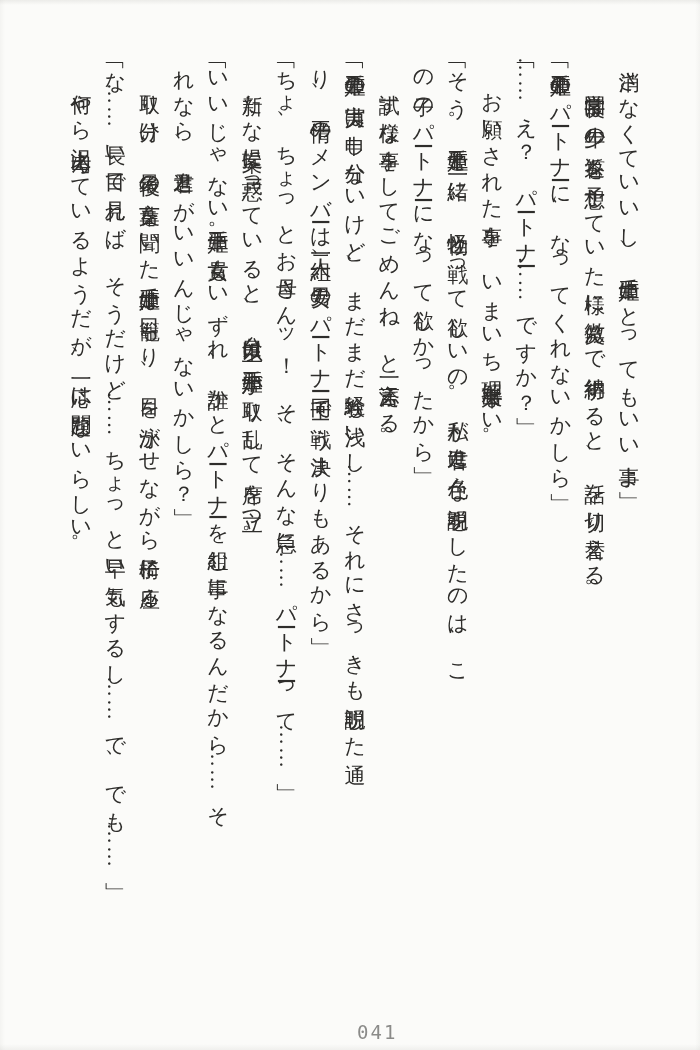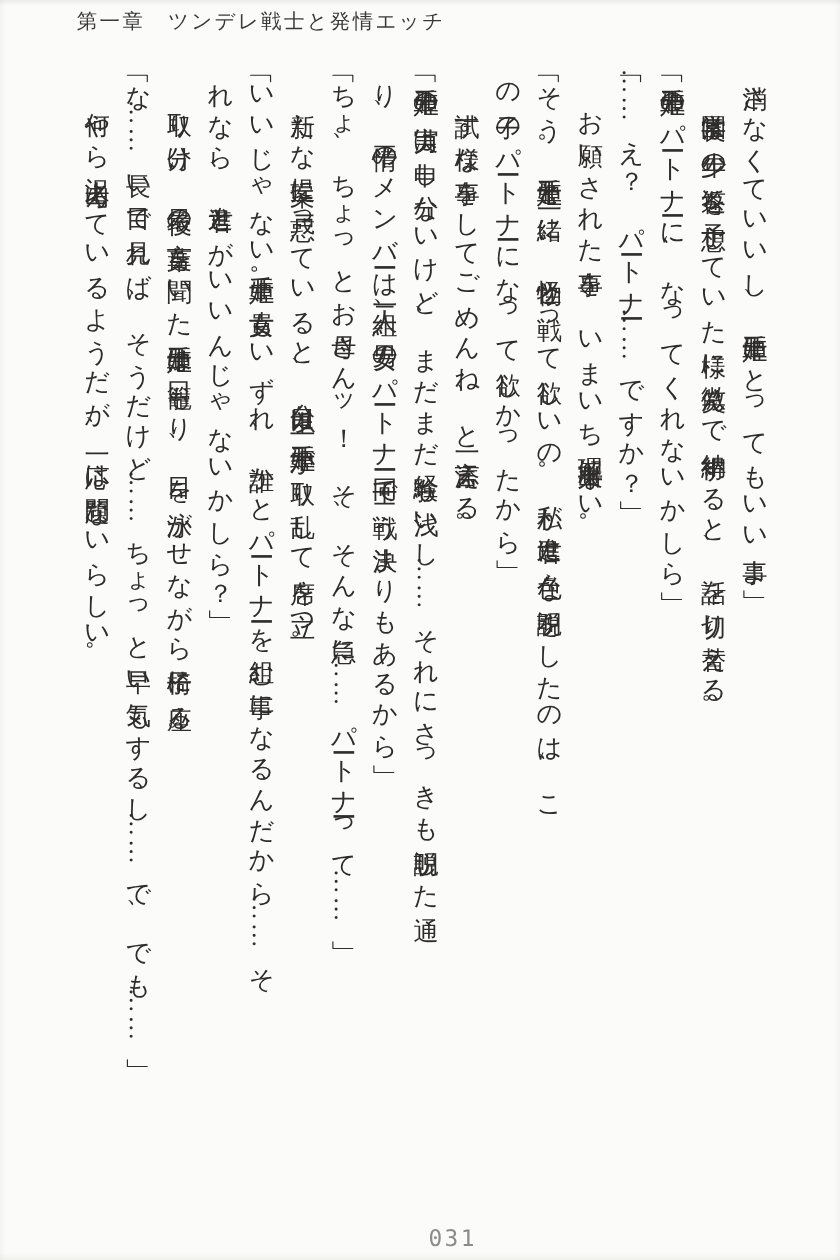--- a/index.html
+++ b/index.html
@@ -65,21 +65,20 @@
     font-family: "DejaVu Sans Mono", monospace;
     font-size: 19px;
     letter-spacing: 2px;
     color: var(--page-number);
   }
 </style>
 </head>
 <body>
 
 <div class="page">
-  <div class="chapter-header">第一章　ツンデレ戦士と発情エッチ</div>
 
   <div class="text-body">
       <div class="line">消さなくていいし、千亜姫にとってもいい事よ」</div>
       <div class="line">　学園長は少年の返答を予想していた様に微笑んで納得すると、話を切り替える。</div>
       <div class="line">「千亜姫のパートナーに、なってくれないかしら」</div>
       <div class="line">「……え？　パートナー……ですか？」</div>
       <div class="line">　お願いされた事を、いまいち理解出来ない。</div>
       <div class="line">「そう。千亜姫と一緒に、怪物と戦って欲しいの。私が進君に色々な説明をしたのは、こ</div>
       <div class="line">の子のパートナーになって欲しかったから」</div>
       <div class="line">　試す様な事をしてごめんね、と一言添える。</div>
@@ -87,14 +86,14 @@
       <div class="line">り、平情のメンバーは二人一組、男女のパートナー同士で戦う決まりもあるから」</div>
       <div class="line">「ちょ、ちょっとお母さんッ！　そ、そんな急に……パートナーって……」</div>
       <div class="line">　新たな提案に戸惑っていると、自分以上に千亜姫が取り乱して席を立つ。</div>
       <div class="line">「いいじゃない千亜姫。貴女もいずれ、誰かとパートナーを組む事になるんだから……そ</div>
       <div class="line">れなら、進君とがいいんじゃないかしら？」</div>
       <div class="line">　取り分け、最後の言葉を聞いた千亜姫は口籠もり、目を泳がせながら椅子に座る。</div>
       <div class="line">「な……長い目で見れば、そうだけど……ちょっと早い気もするし……で、でも……」</div>
       <div class="line">　何やら沢山考えているようだが、一応は問題ないらしい。</div>
     </div>
 
-  <div class="page-number">031</div>
+  <div class="page-number">041</div>
 </div>
 
 </body></html>

